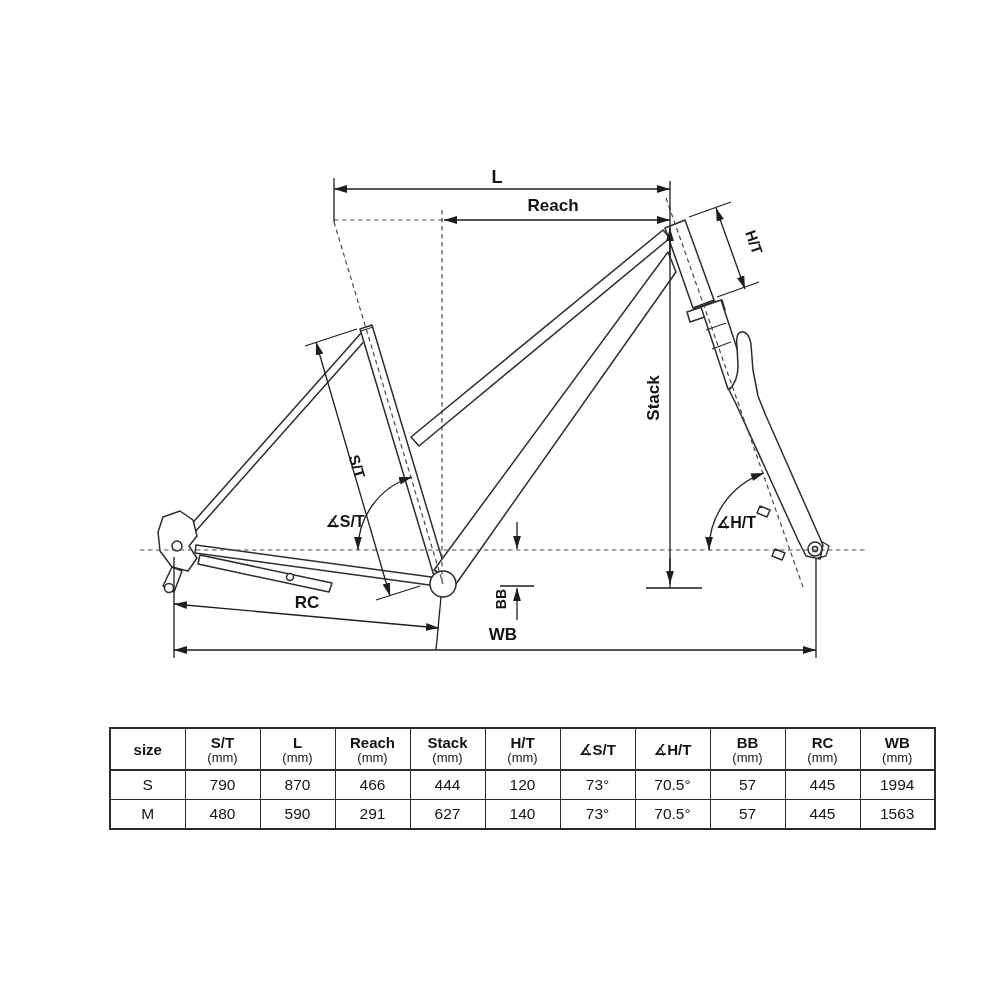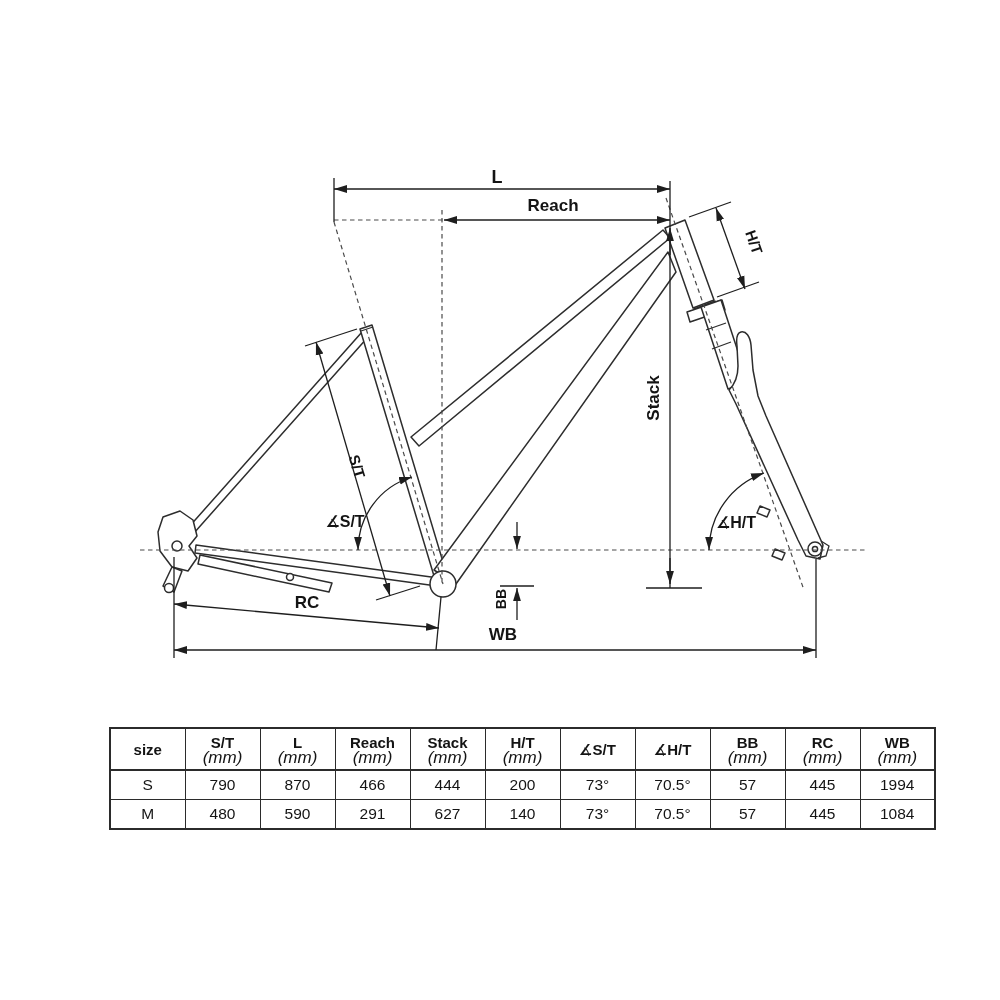--- a/index.html
+++ b/index.html
@@ -24,21 +24,21 @@
   .table-wrap { position:absolute; left:86px; top:727px; width:827px;margin-left:23px; }
   table.geo {
     width:100%; border-collapse:collapse; table-layout:fixed;
     background:#fff; color:#141414; border:2.5px solid #2b2b2b;
   }
   table.geo th, table.geo td {
     border:1.5px solid #2b2b2b; text-align:center; vertical-align:middle; padding:0;
   }
   table.geo thead th { height:40px; border-bottom:2.5px solid #2b2b2b; background:#fff; }
   .hl { font-size:15px; font-weight:700; line-height:17px; }
-  .hu { font-size:17px; font-weight:400; line-height:14px;font-style:italic; }
+  .hu { font-size:13px; font-weight:400; line-height:14px; }
   table.geo td { height:28px; font-size:15.5px; font-weight:400; }
 </style>
 </head>
 <body>
 
 <div class="stage">
 
   <svg width="1000" height="1000" viewBox="0 0 1000 1000">
     <defs>
       <marker id="arr" markerUnits="userSpaceOnUse" markerWidth="14" markerHeight="9" refX="13" refY="4.5" orient="auto-start-reverse">
@@ -194,37 +194,37 @@
             </th>
           </tr>
         </thead>
         <tbody>
           <tr>
             <td>S</td>
             <td>790</td>
             <td>870</td>
             <td>466</td>
             <td>444</td>
-            <td>200</td>
+            <td>120</td>
             <td>73°</td>
             <td>70.5°</td>
             <td>57</td>
             <td>445</td>
             <td>1994</td>
           </tr>
           <tr>
             <td>M</td>
             <td>480</td>
             <td>590</td>
             <td>291</td>
             <td>627</td>
             <td>140</td>
             <td>73°</td>
             <td>70.5°</td>
             <td>57</td>
             <td>445</td>
-            <td>1084</td>
+            <td>1563</td>
           </tr>
         </tbody>
       </table>
   </div>
 
 </div>
 
 </body></html>

